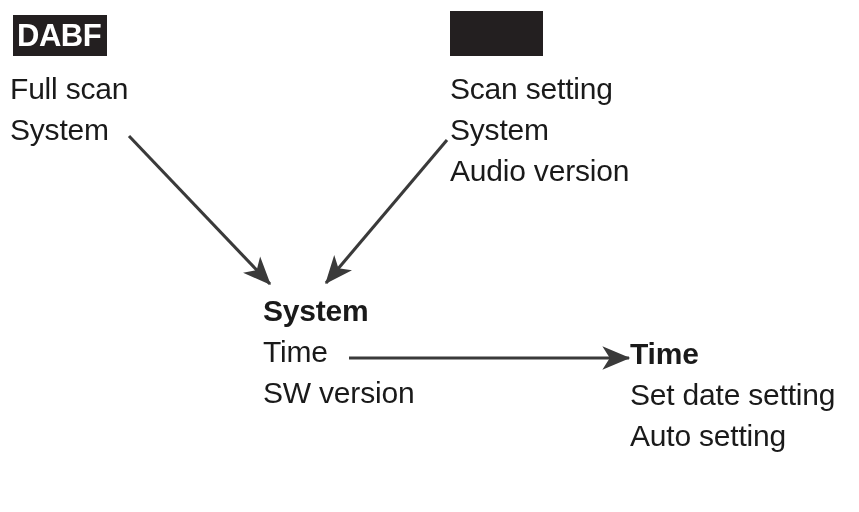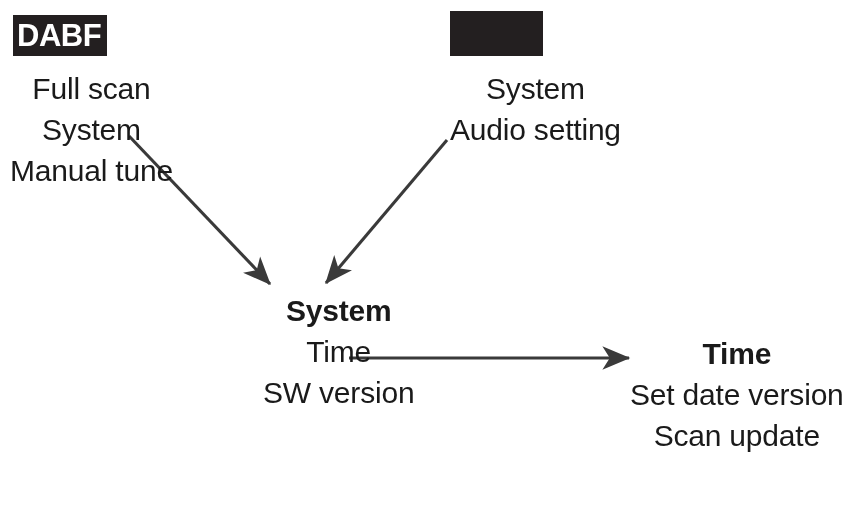--- a/index.html
+++ b/index.html
@@ -60,21 +60,20 @@
   
   .menu-block {
     position: absolute;
     white-space: nowrap;
   }
   .menu-line {
     font-size: 30px;
     line-height: 41px;
     white-space: nowrap;
     letter-spacing: -0.2px;
-    text-align: center;
   }
   .menu-line.heading {
     font-weight: bold;
   }
   #menu-dab      { left: 10px;  top: 68px; }
   #menu-fm       { left: 450px; top: 68px; }
   #menu-system   { left: 263px; top: 290px; }
   #menu-time     { left: 630px; top: 333px; }
 </style>
 </head>
@@ -100,33 +99,33 @@
     <span class="chip-label">DABF</span>
   </div>
 
   <div class="chip" id="chip-blank">
     <span class="chip-label"></span>
   </div>
 
   <div class="menu-block" id="menu-dab">
     <div class="menu-line">Full scan</div>
     <div class="menu-line">System</div>
-    <div class="menu-line">Manual tune</div>
   </div>
 
   <div class="menu-block" id="menu-fm">
+    <div class="menu-line">Scan setting</div>
     <div class="menu-line">System</div>
-    <div class="menu-line">Audio setting</div>
+    <div class="menu-line">Audio version</div>
   </div>
 
   <div class="menu-block" id="menu-system">
     <div class="menu-line heading">System</div>
     <div class="menu-line">Time</div>
     <div class="menu-line">SW version</div>
   </div>
 
   <div class="menu-block" id="menu-time">
     <div class="menu-line heading">Time</div>
-    <div class="menu-line">Set date version</div>
-    <div class="menu-line">Scan update</div>
+    <div class="menu-line">Set date setting</div>
+    <div class="menu-line">Auto setting</div>
   </div>
 
 </div>
 
 </body></html>

